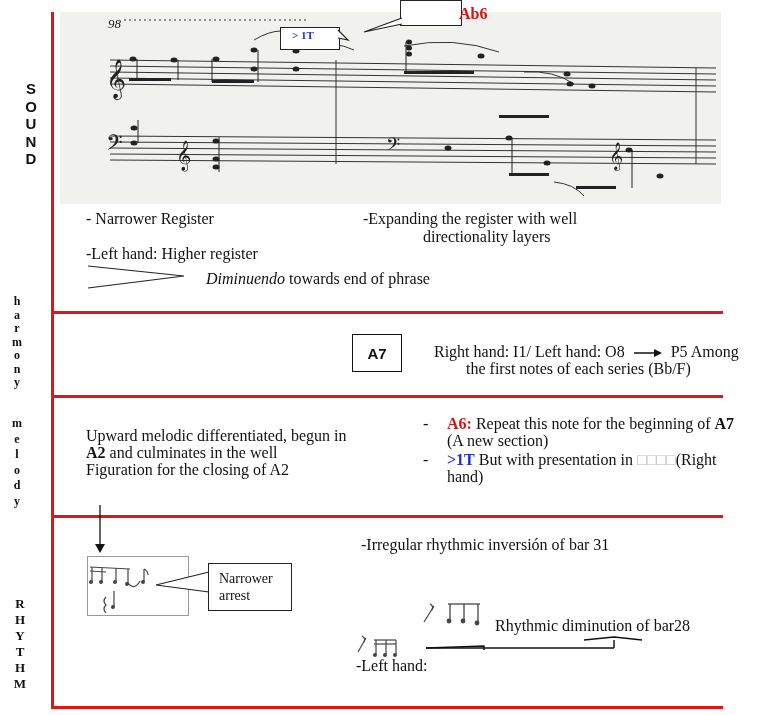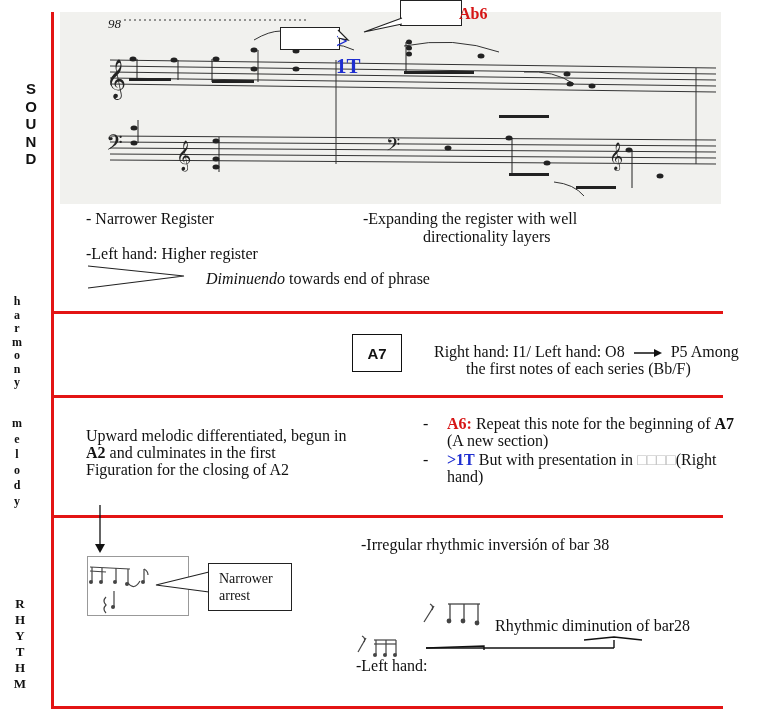--- a/index.html
+++ b/index.html
@@ -135,21 +135,21 @@
       <line x1="302" y1="30" x2="302" y2="62"></line>
       <line x1="34" y1="108" x2="34" y2="131"></line>
       <line x1="115" y1="125" x2="115" y2="160"></line>
       <line x1="408" y1="126" x2="408" y2="162"></line>
       <line x1="528" y1="138" x2="528" y2="176"></line>
     </g>
   </svg>
 </div>
 
 <div class="callout" style="left:280px;top:27px;width:58px;height:21px;">
-  <span class="abs blue" style="left:11px;top:1px;font-size:21px;font-family:'Liberation Serif',serif;margin-left:44px;">&gt; 1T</span>
+  <span class="abs blue" style="left:11px;top:1px;font-size:11px;font-family:'Liberation Serif',serif;">&gt; 1T</span>
 </div>
 <svg class="abs" style="left:330px;top:20px;" width="30" height="30">
   <polyline points="8,10 18,20 8,18" fill="#fff" stroke="#222" stroke-width="1.2"></polyline>
 </svg>
 <div class="callout" style="left:400px;top:0px;width:60px;height:24px;">
   <span class="abs red" style="left:10px;top:4px;font-size:16px;margin-left:48px;">Ab6</span>
 </div>
 <svg class="abs" style="left:360px;top:14px;" width="48" height="22">
   <polyline points="42,4 4,18 42,10" fill="#fff" stroke="#222" stroke-width="1.2"></polyline>
 </svg>
@@ -170,21 +170,21 @@
   <span>Right hand: I1/ Left hand: O8</span>
   <svg width="30" height="10" style="vertical-align:middle;margin:0 4px;">
       <line x1="1" y1="5" x2="22" y2="5" stroke="#111" stroke-width="1.5"></line>
       <polygon points="21,1 29,5 21,9" fill="#111"></polygon>
     </svg>
   <span>P5 Among</span>
 </div>
 <div class="txt" style="left:434px;top:360px;margin-left:32px;">the first notes of each series (Bb/F)</div>
 
 <div class="txt" style="left:86px;top:427px;">Upward melodic differentiated, begun in</div>
-<div class="txt" style="left:86px;top:444px;"><b>A2</b><span> and culminates in the first</span></div>
+<div class="txt" style="left:86px;top:444px;"><b>A2</b><span> and culminates in the well</span></div>
 <div class="txt" style="left:86px;top:461px;">Figuration for the closing of A2</div>
 
 <div class="txt" style="left:423px;top:415px;">-</div>
 <div class="txt" style="left:447px;top:415px;"><span class="red">A6:</span><span> Repeat this note for the beginning of </span><b>A7</b></div>
 <div class="txt" style="left:447px;top:432px;">(A new section)</div>
 <div class="txt" style="left:423px;top:451px;">-</div>
 <div class="txt" style="left:447px;top:451px;"><span class="blue">&gt;1T</span><span> But with presentation in </span><span class="ghost">□□□□</span><span>(Right</span></div>
 <div class="txt" style="left:447px;top:468px;">hand)</div>
 
 <svg class="abs" style="left:94px;top:505px;" width="12" height="50">
@@ -218,21 +218,21 @@
   </svg>
 </div>
 <svg class="abs" style="left:150px;top:568px;" width="62" height="30">
   <polyline points="59,4 6,17 59,24" fill="#fff" stroke="#222" stroke-width="1.2"></polyline>
 </svg>
 <div class="rbox">
   <div>Narrower</div>
   <div>arrest</div>
 </div>
 
-<div class="txt" style="left:361px;top:536px;">-Irregular rhythmic inversión of bar 38</div>
+<div class="txt" style="left:361px;top:536px;">-Irregular rhythmic inversión of bar 31</div>
 <div class="txt" style="left:356px;top:617px;margin-top:40px;">-Left hand:</div>
 <svg class="abs" style="left:422px;top:600px;" width="62" height="32">
   <g stroke="#444" stroke-width="1.3" fill="none">
     <path d="M2 22 L12 6"></path>
       <path d="M8 4 Q12 6 10 10"></path>
     <line x1="26" y1="4" x2="58" y2="4"></line>
     <line x1="28" y1="4" x2="28" y2="20"></line>
       <line x1="42" y1="4" x2="42" y2="20"></line>
       <line x1="56" y1="4" x2="56" y2="22"></line>
   </g>

